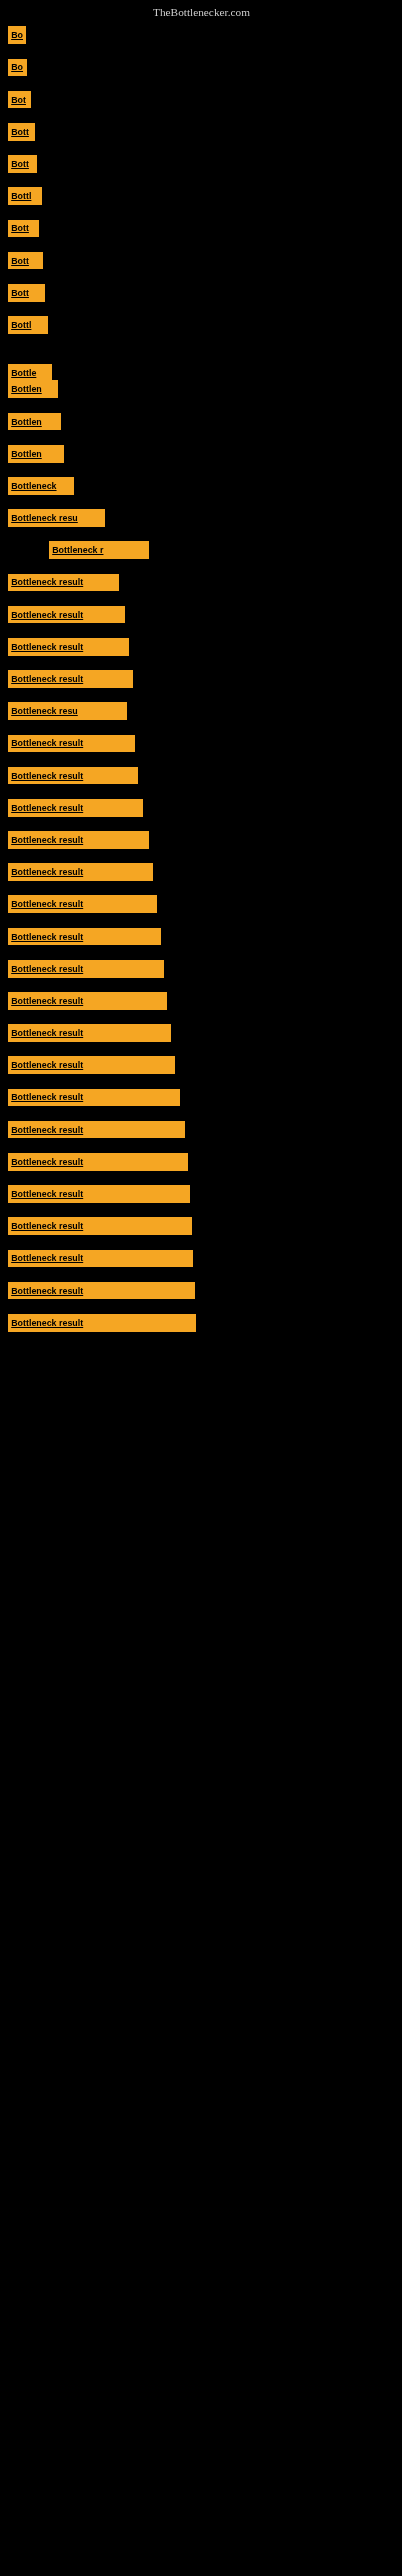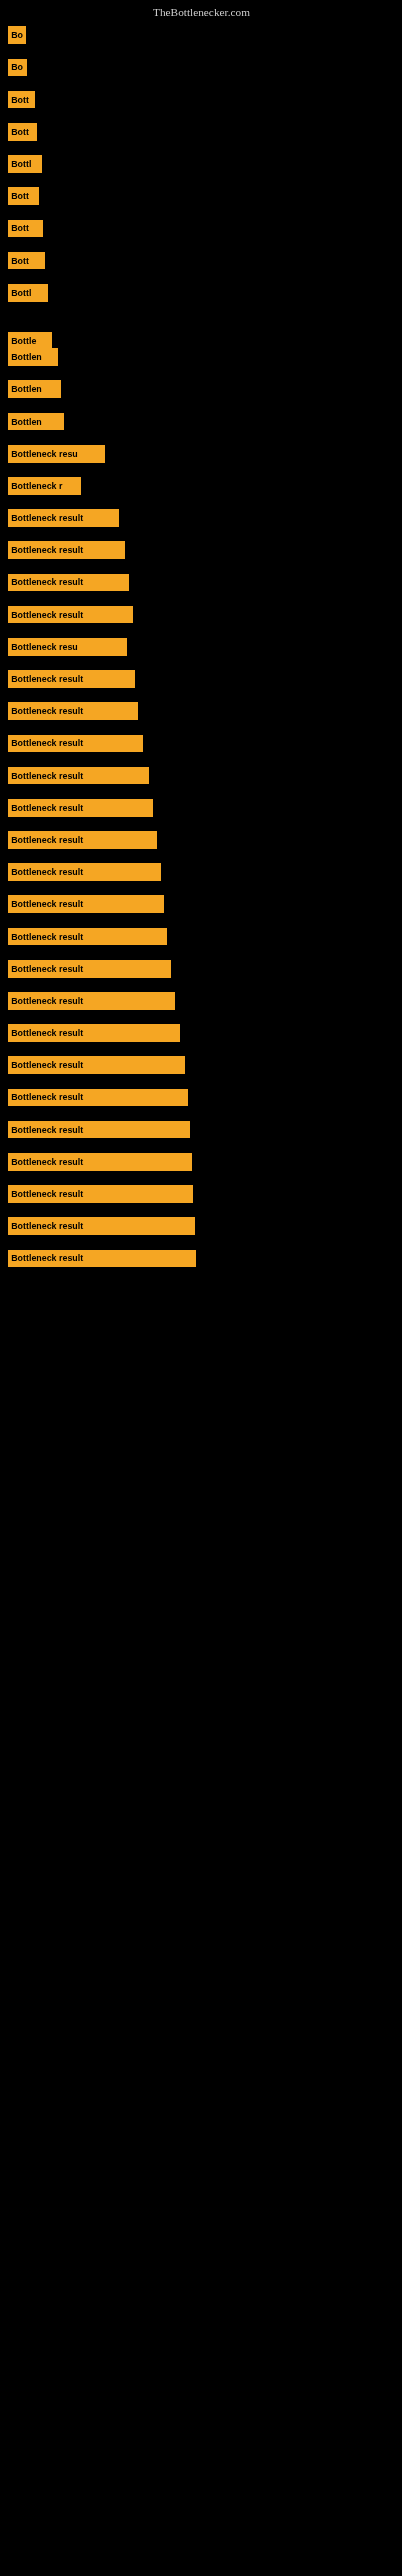--- a/index.html
+++ b/index.html
@@ -27,20 +27,21 @@
       right: 0;
       font-family: Liberation Serif, serif;
     }
 
     .bars-container {
       position: absolute;
       top: 24px;
       left: 0;
       right: 0;
       padding: 0 8px;
+      text-decoration: underline;
     }
 
     .bar-row {
       margin-bottom: 9.7px;
       height: 22.5px;
       display: flex;
       align-items: center;
     }
 
     .bar {
@@ -69,20 +70,25 @@
       <div class="bar" style="width: 17.7px;">
         <span class="bar-label">Bo</span>
       </div>
     </div>
     <div class="bar-row">
       <div class="bar" style="width: 19.3px;">
         <span class="bar-label">Bo</span>
       </div>
     </div>
     <div class="bar-row">
+      <div class="bar" style="width: 22.5px;">
+        <span class="bar-label">Bot</span>
+      </div>
+    </div>
+    <div class="bar-row">
       <div class="bar" style="width: 27px;">
         <span class="bar-label">Bott</span>
       </div>
     </div>
     <div class="bar-row">
       <div class="bar" style="width: 29px;">
         <span class="bar-label">Bott</span>
       </div>
     </div>
     <div class="bar-row">
@@ -124,26 +130,31 @@
       <div class="bar" style="width: 53px;">
         <span class="bar-label">Bottlen</span>
       </div>
     </div>
     <div class="bar-row">
       <div class="bar" style="width: 56px;">
         <span class="bar-label">Bottlen</span>
       </div>
     </div>
     <div class="bar-row">
+      <div class="bar" style="width: 66px;">
+        <span class="bar-label">Bottleneck</span>
+      </div>
+    </div>
+    <div class="bar-row">
       <div class="bar" style="width: 97px;">
         <span class="bar-label">Bottleneck resu</span>
       </div>
     </div>
     <div class="bar-row">
-      <div class="bar" style="width: 73px;">
+      <div class="bar" style="width: 100px; margin-left: 41px;">
         <span class="bar-label">Bottleneck r</span>
       </div>
     </div>
     <div class="bar-row">
       <div class="bar" style="width: 111px;">
         <span class="bar-label">Bottleneck result</span>
       </div>
     </div>
     <div class="bar-row">
       <div class="bar" style="width: 117px;">

